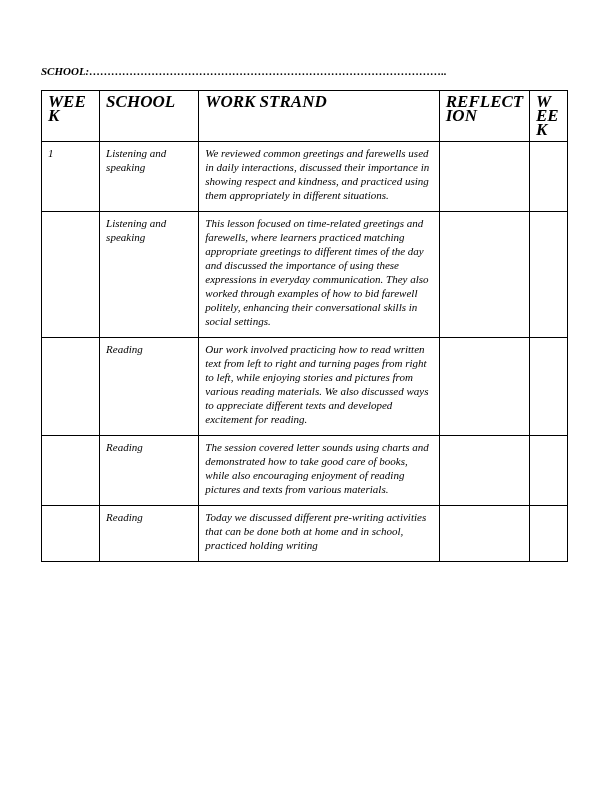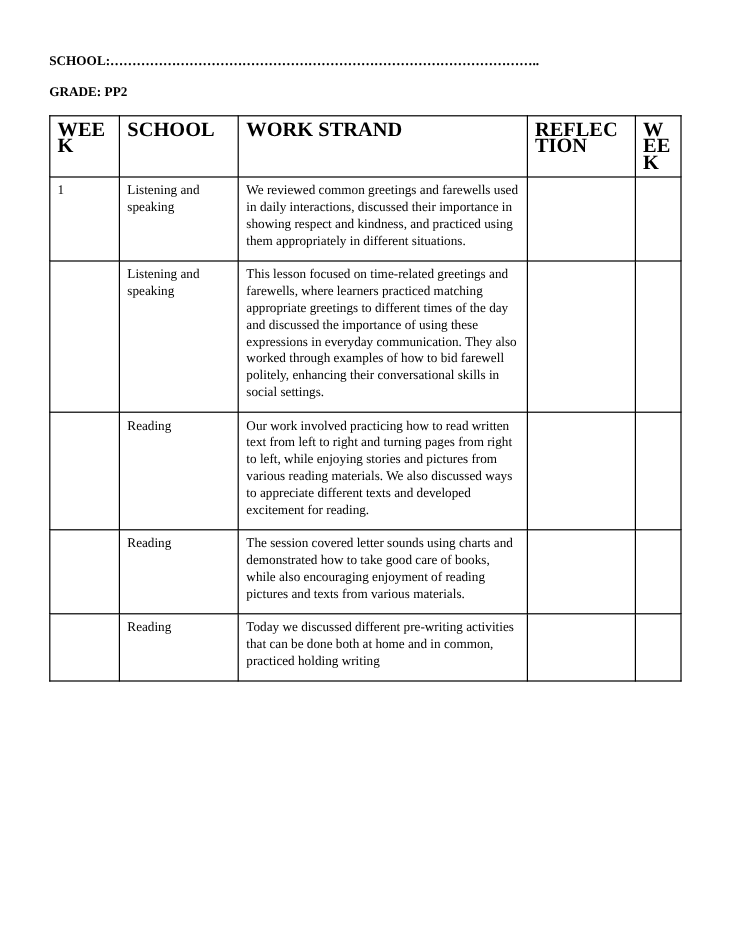--- a/index.html
+++ b/index.html
@@ -11,22 +11,23 @@
     width: 612px;
     height: 792px;
     overflow: hidden;
     font-family: "Liberation Serif", serif;
     color: #000000;
   }
   .page {
     box-sizing: border-box;
     width: 612px;
     height: 792px;
-    padding: 44px 42px 0 41px;
+    padding: 64px 42px 0 41px;
     background: #ffffff;
+    font-style: italic;
   }
   .hline {
     font-weight: bold;
     font-size: 11px;
     line-height: 14px;
     margin: 0 0 12px 0;
     white-space: nowrap;
     overflow: hidden;
   }
   table.record {
@@ -58,21 +59,20 @@
     padding-left: 26px;
     padding-right: 10px;
   }
 </style>
 </head>
 <body>
 
 <div class="page">
 
   <p class="hline">SCHOOL:……………………………………………………………………………………..</p>
-  <p class="hline">GRADE: PP2</p>
 
   <table class="record">
     <colgroup>
       <col style="width:58px">
       <col style="width:99px">
       <col style="width:240px">
       <col style="width:90px">
       <col style="width:38px">
     </colgroup>
     <thead>
@@ -109,20 +109,20 @@
       <tr>
         <td class="week"></td>
         <td class="strand">Reading</td>
         <td class="work">The session covered letter sounds using charts and demonstrated how to take good care of books, while also encouraging enjoyment of reading pictures and texts from various materials.</td>
         <td class="reflection"></td>
         <td class="sign"></td>
       </tr>
       <tr>
         <td class="week"></td>
         <td class="strand">Reading</td>
-        <td class="work">Today we discussed different pre-writing activities that can be done both at home and in common, practiced holding writing</td>
+        <td class="work">Today we discussed different pre-writing activities that can be done both at home and in school, practiced holding writing</td>
         <td class="reflection"></td>
         <td class="sign"></td>
       </tr>
     </tbody>
   </table>
 
 </div>
 
 </body></html>

